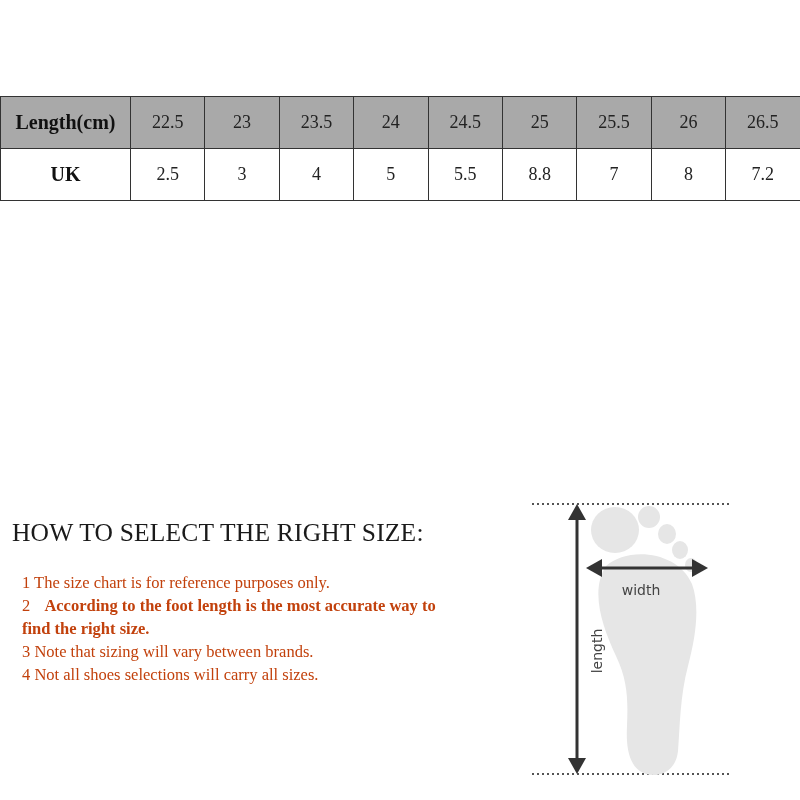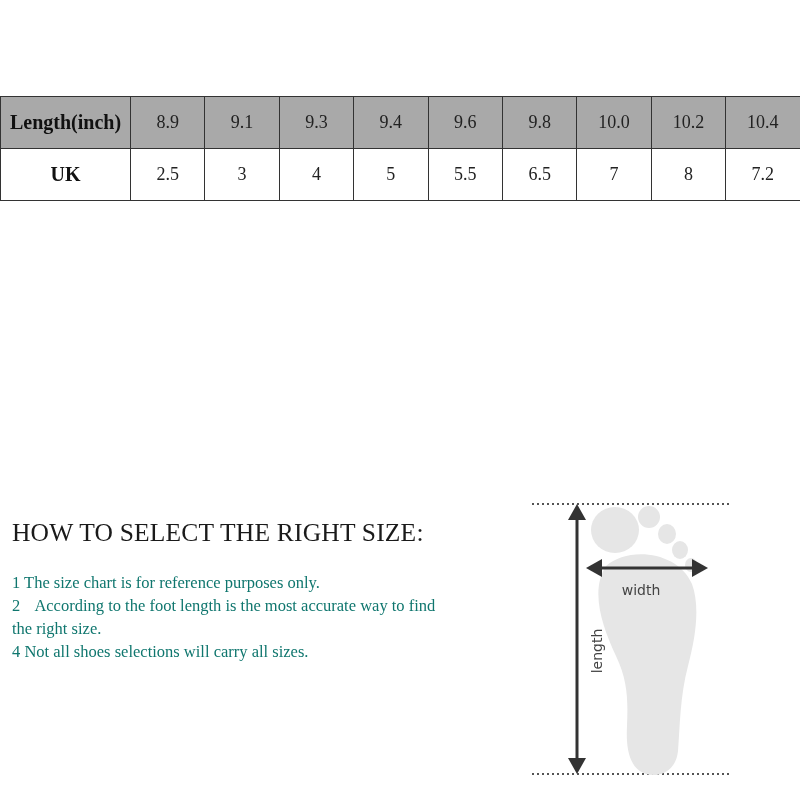--- a/index.html
+++ b/index.html
@@ -14,23 +14,23 @@
     font-size: 18px; height: 51px; padding: 0; color: #222;
   }
   table.size-table tr.shaded td { background: #a9a9a9; }
   table.size-table td.rowhead { font-weight: bold; font-size: 20px; color: #111; }
   col.c0 { width: 130px; }
   col.cx { width: 74.4px; }
 
   .guide-title {
     position: absolute; left: 12px; top: 518px; font-size: 25.5px; letter-spacing: 0.2px; color: #1a1a1a; white-space: nowrap; font-family: Liberation Serif, serif;
   }
-  .guide-list { position: absolute; left: 12px; top: 571px; width: 440px; font-size: 16.5px; line-height: 23px; color: #0f766e; }
+  .guide-list { position: absolute; left: 22px; top: 571px; width: 440px; font-size: 16.5px; line-height: 23px; color: #c2410c; }
   .guide-list .item { margin: 0; }
-  .guide-list .bold { font-weight: normal; margin-left: 10px; }
+  .guide-list .bold { font-weight: bold; margin-left: 10px; }
 
   .foot-diagram { position: absolute; left: 528px; top: 496px; width: 210px; height: 285px; }
 </style>
 </head>
 <body>
 
 <table class="size-table">
   <colgroup>
     <col class="c0">
       <col class="cx">
@@ -38,51 +38,52 @@
       <col class="cx">
       <col class="cx">
       <col class="cx">
       <col class="cx">
       <col class="cx">
       <col class="cx">
       <col class="cx">
   </colgroup>
   <tbody id="table-body">
       <tr class="shaded">
-        <td class="rowhead">Length(inch)</td>
-        <td>8.9</td>
-        <td>9.1</td>
-        <td>9.3</td>
-        <td>9.4</td>
-        <td>9.6</td>
-        <td>9.8</td>
-        <td>10.0</td>
-        <td>10.2</td>
-        <td>10.4</td>
+        <td class="rowhead">Length(cm)</td>
+        <td>22.5</td>
+        <td>23</td>
+        <td>23.5</td>
+        <td>24</td>
+        <td>24.5</td>
+        <td>25</td>
+        <td>25.5</td>
+        <td>26</td>
+        <td>26.5</td>
       </tr>
       <tr>
         <td class="rowhead">UK</td>
         <td>2.5</td>
         <td>3</td>
         <td>4</td>
         <td>5</td>
         <td>5.5</td>
-        <td>6.5</td>
+        <td>8.8</td>
         <td>7</td>
         <td>8</td>
         <td>7.2</td>
       </tr>
     </tbody>
 </table>
 
 <div class="guide-title">HOW TO SELECT THE RIGHT SIZE:</div>
 
 <div class="guide-list">
   <p class="item">1 The size chart is for reference purposes only.</p>
   <p class="item"><span>2 </span><span class="bold">According to the foot length is the most accurate way to find the right size.</span></p>
+  <p class="item">3 Note that sizing will vary between brands.</p>
   <p class="item">4 Not all shoes selections will carry all sizes.</p>
 </div>
 
 <div class="foot-diagram">
   <svg width="210" height="285" viewBox="0 0 210 285" xmlns="http://www.w3.org/2000/svg">
 
     <line x1="4" y1="8" x2="204" y2="8" stroke="#555" stroke-width="2" stroke-dasharray="2,3"></line>
     <line x1="4" y1="278" x2="204" y2="278" stroke="#555" stroke-width="2" stroke-dasharray="2,3"></line>
 
     <g fill="#e6e6e6">

